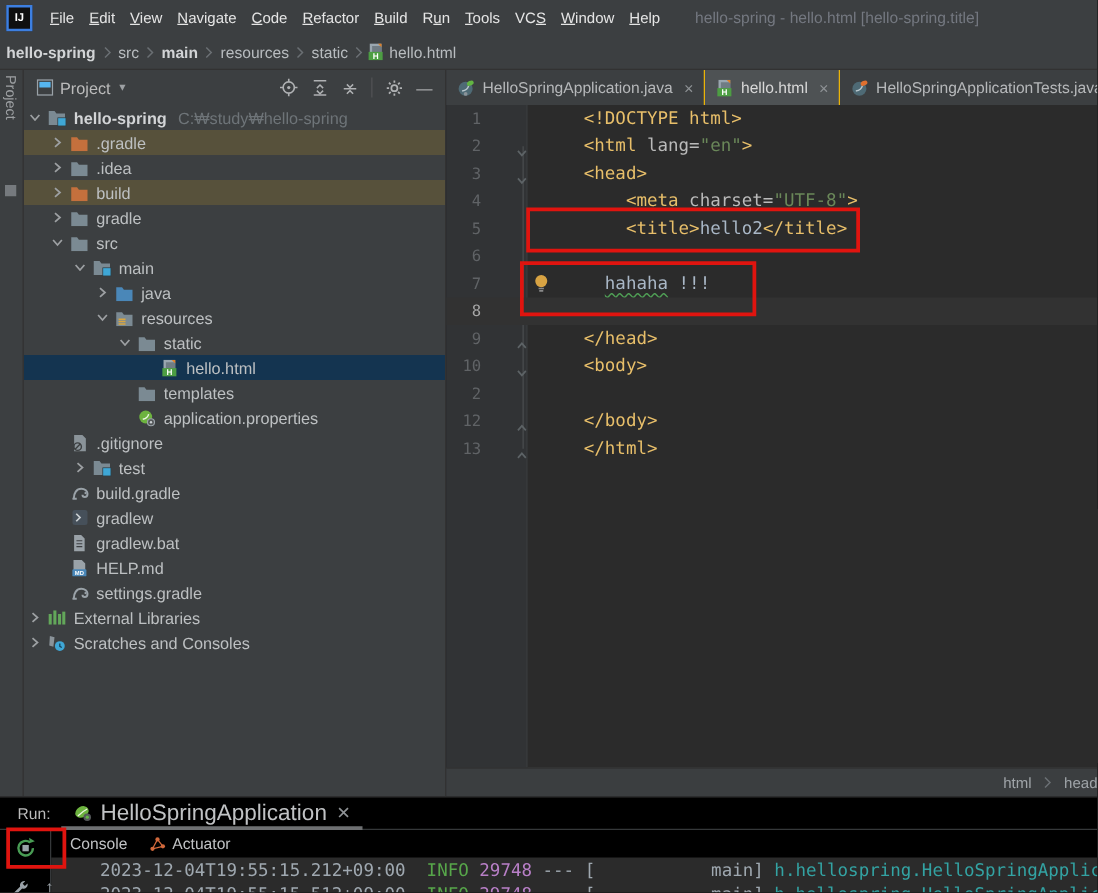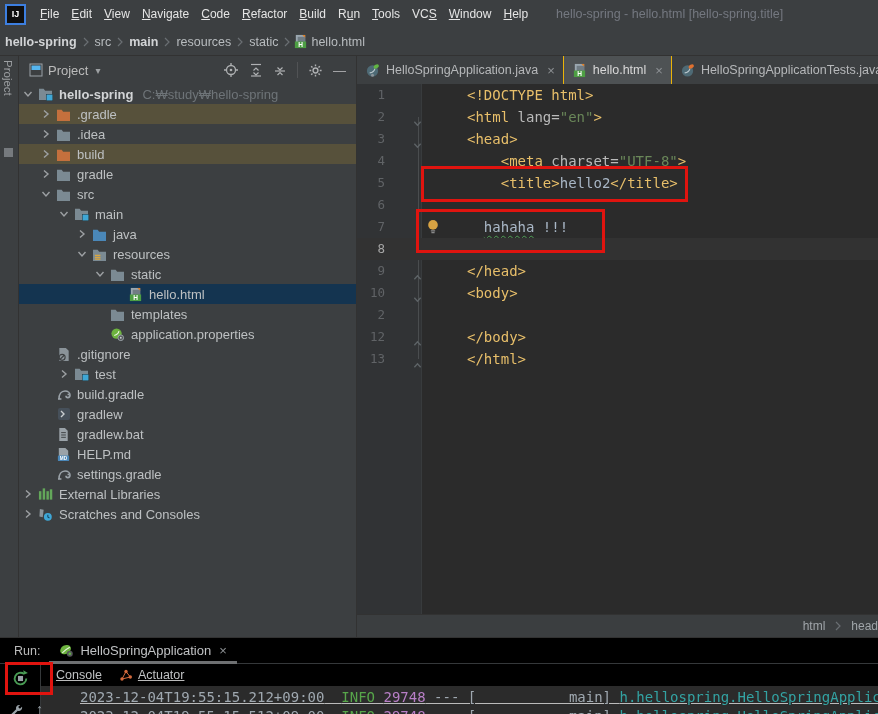--- a/index.html
+++ b/index.html
@@ -66,29 +66,29 @@
       text-decoration-thickness:1px;text-underline-offset:3px;}
   .bulb{position:absolute;left:69px;top:135px;}
 
   .crumbs-bottom{height:22px;border-top:1px solid #323232;background:#3b3e40;display:flex;align-items:center;
                  padding-left:14px;gap:9px;font-size:12px;color:#a0a5a9;flex:none;justify-content:flex-end;}
 
   
   .runpanel{height:76px;background:#000000;border-top:1px solid #323232;display:flex;flex-direction:column;flex:none;}
   .run-header{height:25px;border-bottom:1px solid #35383a;display:flex;align-items:center;padding-left:14px;flex:none;}
   .run-label{color:#bbbbbb;font-size:12.5px;}
-  .run-tab{display:flex;align-items:center;gap:6px;margin-left:9px;padding:0 10px;height:100%;position:relative;font-size:13px;color:#c0c2c4;}
+  .run-tab{display:flex;align-items:center;gap:6px;margin-left:9px;padding:0 10px;height:100%;position:relative;font-size:18px;color:#c0c2c4;}
   .run-tab::after{content:"";position:absolute;left:0;right:0;bottom:-1px;height:3px;background:#6e7072;}
   .run-tab .close{color:#8e9295;margin-left:2px;}
   .run-body{flex:1;display:flex;min-height:0;}
   .run-toolbar{width:40px;border-right:1px solid #35383a;position:relative;flex:none;overflow:visible;}
   .rt-rerun{position:absolute;left:11px;top:5px;}
   .rt-wrench{position:absolute;left:8px;top:39px;}
   .rt-up{position:absolute;left:36px;top:37px;color:#9aa2a8;font-size:14px;}
-  .run-content{flex:1;display:flex;flex-direction:column;min-width:0;text-decoration:underline;}
+  .run-content{flex:1;display:flex;flex-direction:column;min-width:0;}
   .run-tabs{height:22px;display:flex;align-items:center;padding-left:15px;gap:17px;font-size:12.5px;flex:none;}
   .run-tab2{display:flex;align-items:center;gap:5px;color:#c0c2c4;}
   .console{flex:1;background:#2b2b2b;font-family:"DejaVu Sans Mono","Liberation Mono",monospace;
            font-size:14px;line-height:19px;padding:2px 0 0 39px;overflow:hidden;}
   .con-line{white-space:pre;}
   .c-ts{color:#9fa8b0;} .c-info{color:#57a64a;} .c-pid{color:#b87fc7;} .c-logger{color:#33a3a3;}
 
   
   .annot{position:absolute;border:3px solid #e0140f;box-sizing:border-box;pointer-events:none;z-index:50;}
   #r1{left:421px;top:166px;width:267px;height:36px;}

